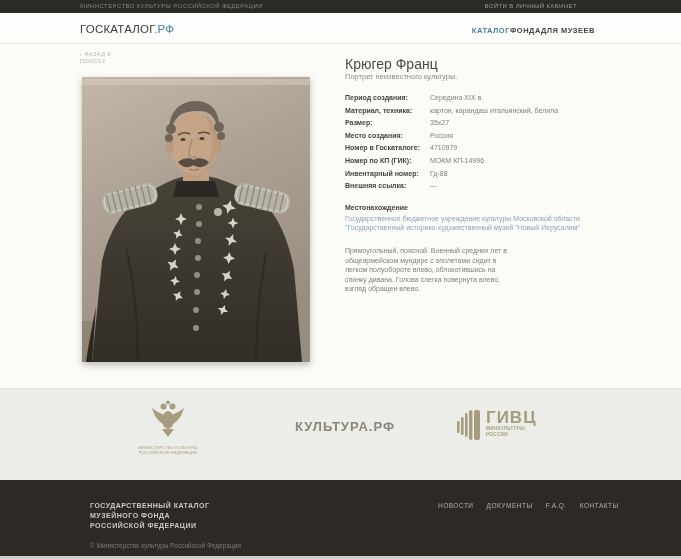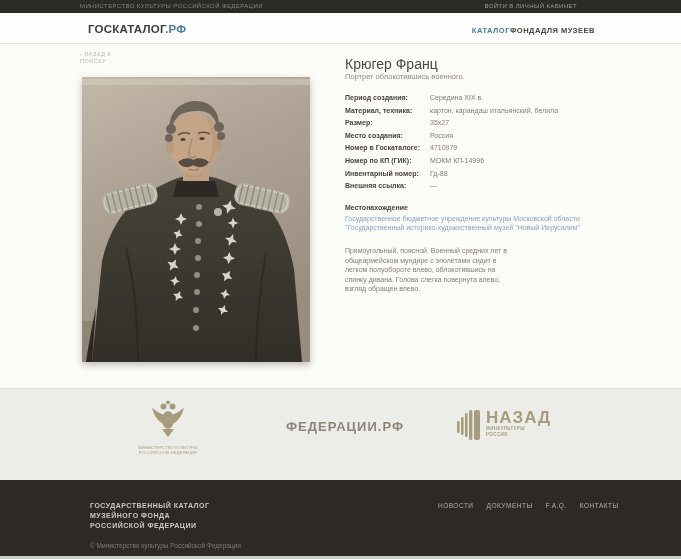--- a/index.html
+++ b/index.html
@@ -7,21 +7,21 @@
   body { font-family:"Liberation Sans", sans-serif; background:#fbfbf8; }
   .page { position:relative; width:681px; height:559px; overflow:hidden; background:#fbfbf8; }
 
   
   .topbar { position:absolute; top:0; left:0; right:0; height:13px; background:#2b2a26; }
   .topbar-ministry { position:absolute; left:80px; top:3px; font-size:6px; color:#85827c; letter-spacing:0.4px; }
   .topbar-login { position:absolute; right:104px; top:3px; font-size:6px; color:#9b988f; letter-spacing:0.4px; cursor:pointer; }
 
   
   .header { position:absolute; top:13px; left:0; right:0; height:31px; background:#fdfdfb; border-bottom:1px solid #e3e3dd; }
-  .logo { position:absolute; left:80px; top:10px; font-size:11.5px; font-weight:bold; color:#3c3c3a; letter-spacing:0.2px; cursor:pointer;margin-left:8px; }
+  .logo { position:absolute; left:80px; top:10px; font-size:11.5px; font-weight:normal; color:#3c3c3a; letter-spacing:0.2px; cursor:pointer; }
   .logo-suffix { color:#4a7ba1; }
   .nav { position:absolute; right:86px; top:13px; display:flex; }
   .nav-item { font-size:7.5px; font-weight:bold; letter-spacing:0.5px; color:#47453f; cursor:pointer; }
   .nav-item.active { color:#4a7ba1; }
 
   
   .back-link { position:absolute; left:80px; top:51px; font-size:5.5px; color:#b6b4af; letter-spacing:0.5px; line-height:7px; cursor:pointer; }
   .back-arrow { color:#b6b4af; }
 
   
@@ -169,21 +169,21 @@
         <path transform="translate(141,233) rotate(22)" d="M0,-5.5 L1.6,-1.6 L5.5,0 L1.6,1.6 L0,5.5 L-1.6,1.6 L-5.5,0 L-1.6,-1.6 Z"></path>
       </g>
 
       <path d="M40,180 C48,210 52,245 52,285" stroke="#262younger320" stroke-width="0" fill="none"></path>
       <path d="M44,170 C52,205 56,245 56,285" stroke="#26231e" stroke-width="2" fill="none" opacity="0.6"></path>
       <path d="M184,175 C178,210 174,248 174,285" stroke="#26231e" stroke-width="2" fill="none" opacity="0.6"></path>
     </svg>
   </div>
 
   <div class="title">Крюгер Франц</div>
-  <div class="subtitle">Портрет облокотившись военного.</div>
+  <div class="subtitle">Портрет неизвестного культуры.</div>
 
   <div class="fields">
     <div class="field-row">
       <span class="field-label">Период создания:</span>
       <span class="field-value">Середина XIX в.</span>
     </div>
     <div class="field-row">
       <span class="field-label">Материал, техника:</span>
       <span class="field-value">картон, карандаш итальянский, белила</span>
     </div>
@@ -228,33 +228,33 @@
           <path d="M34,9 C28,13.5 24,15.5 20,16.5 L20,25 C26,25 31,19 34,9 Z"></path>
           <ellipse cx="18" cy="21" rx="6" ry="9"></ellipse>
           <path d="M12,30 L24,30 L18,38 Z"></path>
         </g>
       </svg>
       <div class="partner-ministry-caption">
         <div>МИНИСТЕРСТВО КУЛЬТУРЫ</div>
         <div>РОССИЙСКОЙ ФЕДЕРАЦИИ</div>
       </div>
     </div>
-    <div class="partner-kultura">ФЕДЕРАЦИИ.РФ</div>
+    <div class="partner-kultura">КУЛЬТУРА.РФ</div>
     <div class="partner-givc">
       <svg width="24" height="32" viewBox="0 0 24 32">
         <g fill="#a59d7e">
           <rect x="0" y="12" width="2.6" height="12" rx="1.3"></rect>
           <rect x="4" y="8" width="2.6" height="18" rx="1.3"></rect>
           <rect x="8" y="4" width="2.6" height="24" rx="1.3"></rect>
           <rect x="12" y="1" width="3.4" height="30" rx="1.7"></rect>
           <rect x="17" y="1" width="6" height="30" rx="2"></rect>
         </g>
       </svg>
       <div>
-        <div class="givc-text">НАЗАД</div>
+        <div class="givc-text">ГИВЦ</div>
         <div class="givc-caption">
           <div>МИНКУЛЬТУРЫ</div>
           <div>РОССИИ</div>
         </div>
       </div>
     </div>
   </div>
 
   <div class="footer">
     <div class="footer-title">

